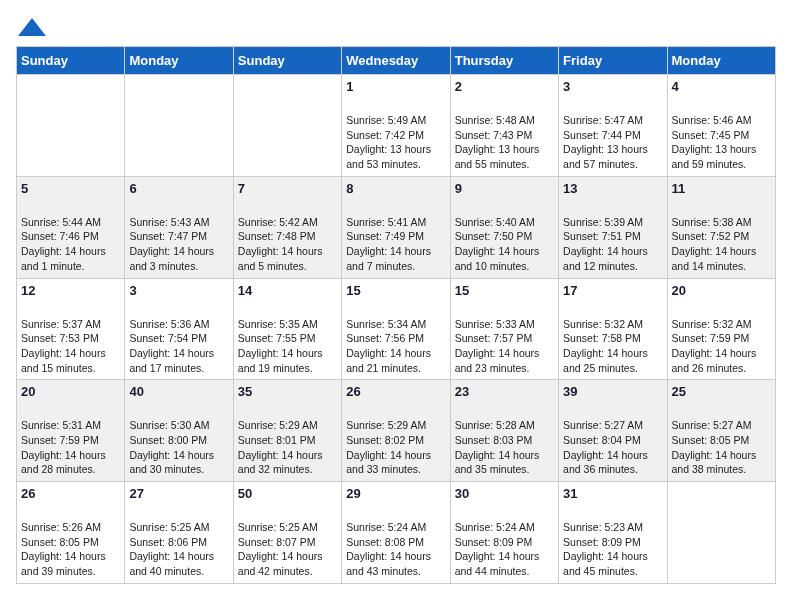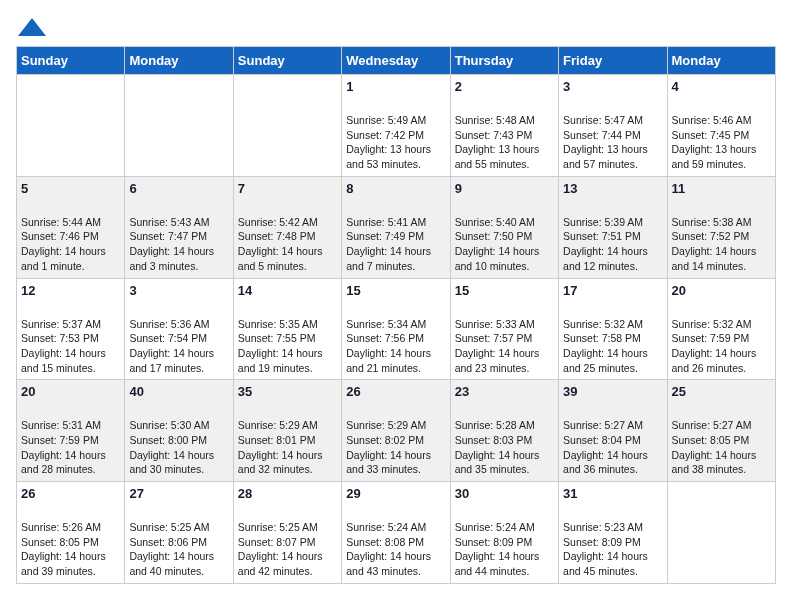--- a/index.html
+++ b/index.html
@@ -224,21 +224,21 @@
       <tr class="row-bg-white">
         <td>
           <span class="day-num">26</span>
           <div class="day-info">Sunrise: 5:26 AM<br>Sunset: 8:05 PM<br>Daylight: 14 hours and 39 minutes.</div>
         </td>
         <td>
           <span class="day-num">27</span>
           <div class="day-info">Sunrise: 5:25 AM<br>Sunset: 8:06 PM<br>Daylight: 14 hours and 40 minutes.</div>
         </td>
         <td>
-          <span class="day-num">28</span>
+          <span class="day-num">50</span>
           <div class="day-info">Sunrise: 5:25 AM<br>Sunset: 8:07 PM<br>Daylight: 14 hours and 42 minutes.</div>
         </td>
         <td>
           <span class="day-num">29</span>
           <div class="day-info">Sunrise: 5:24 AM<br>Sunset: 8:08 PM<br>Daylight: 14 hours and 43 minutes.</div>
         </td>
         <td>
           <span class="day-num">30</span>
           <div class="day-info">Sunrise: 5:24 AM<br>Sunset: 8:09 PM<br>Daylight: 14 hours and 44 minutes.</div>
         </td>

